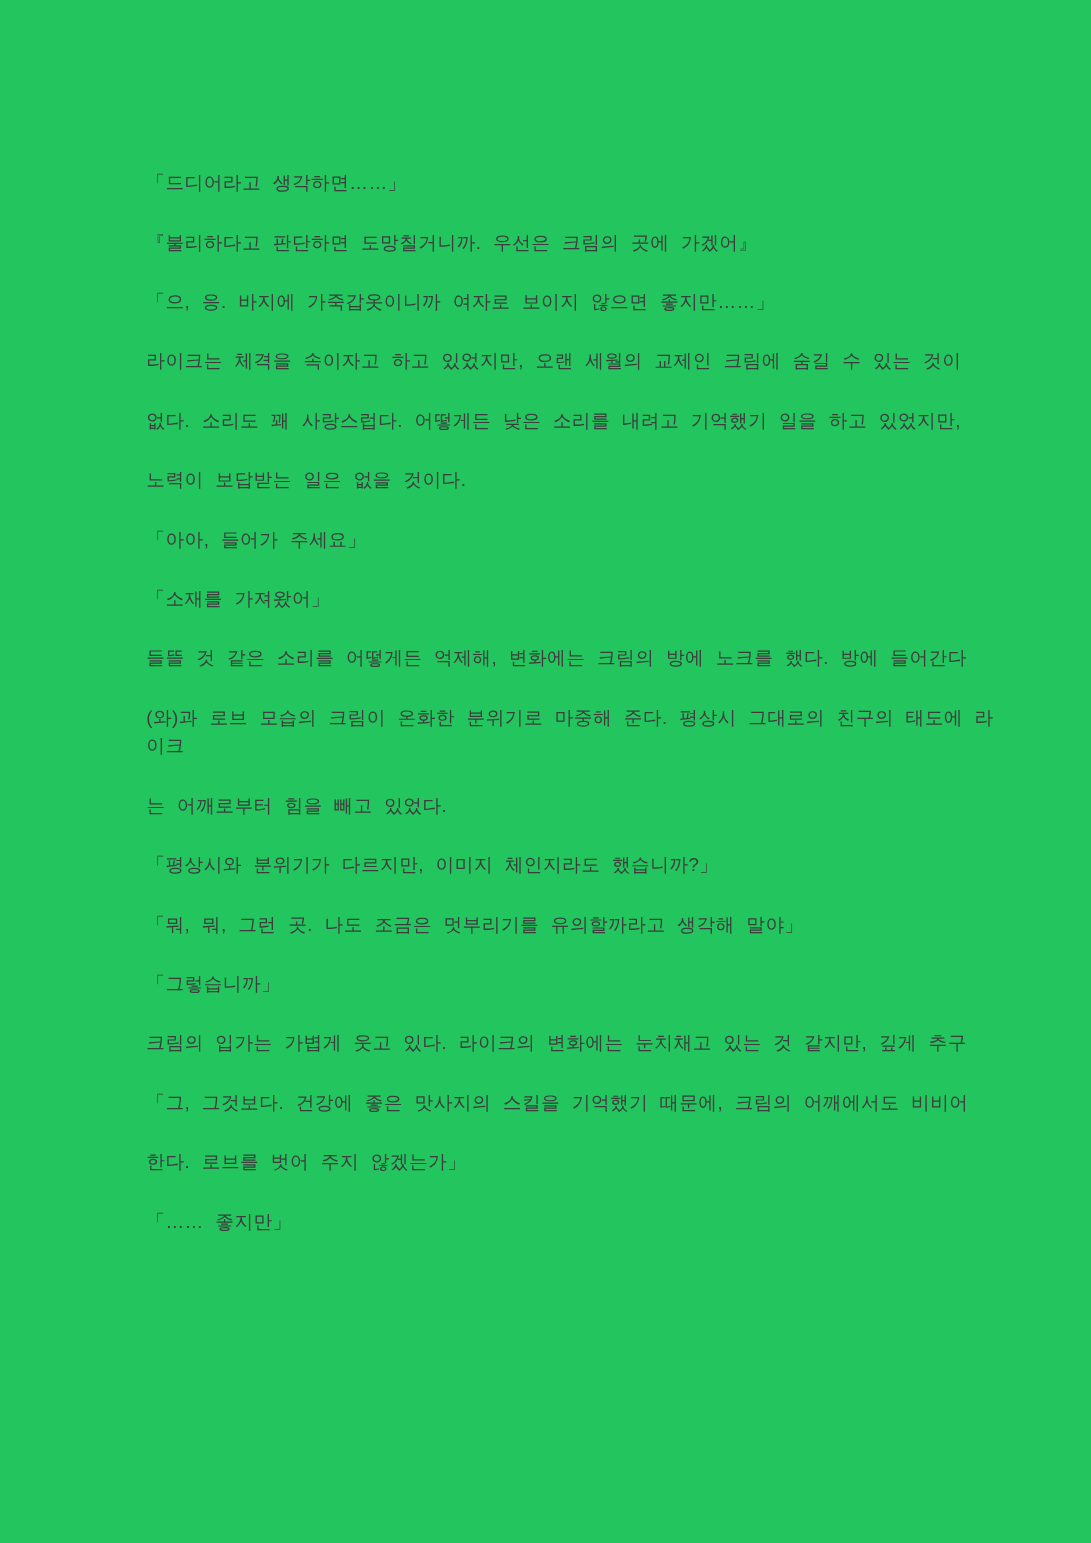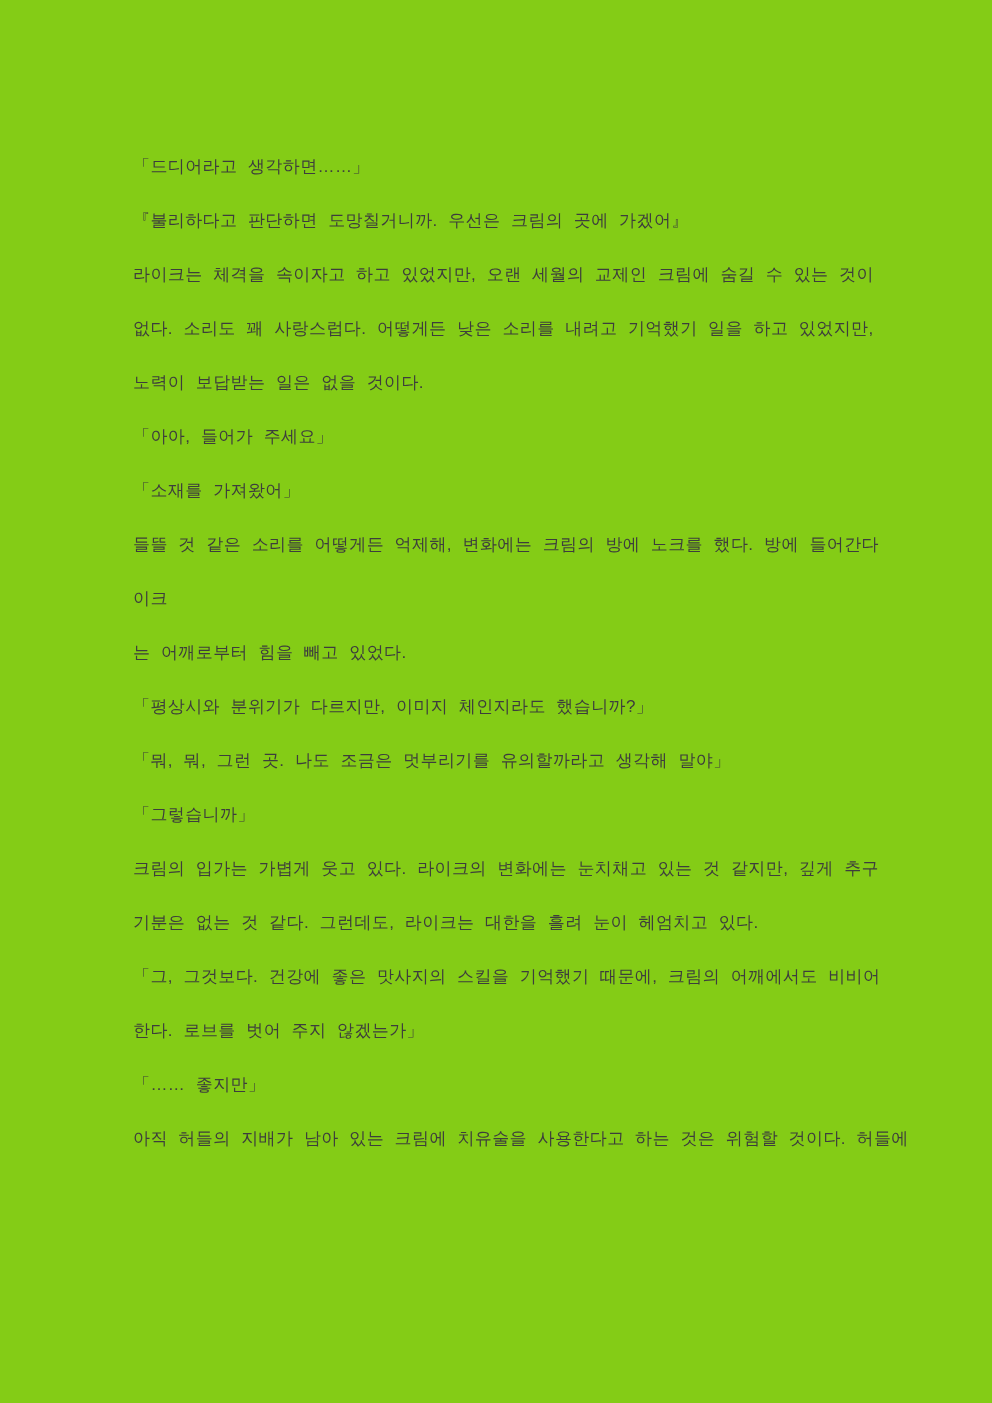--- a/index.html
+++ b/index.html
@@ -5,21 +5,21 @@
   html, body {
     margin: 0;
     padding: 0;
     background: #ffffff;
   }
   .page {
     position: relative;
     width: 992px;
     min-height: 1403px;
     margin: 0 auto;
-    background: #84cc16;
+    background: #22c55e;
     box-sizing: border-box;
     padding: 154px 104px 60px 133px;
     font-family: "Liberation Sans", "DejaVu Sans", sans-serif;
     color: #3d3d3d;
     font-size: 17px;
     line-height: 26px;
     letter-spacing: 0.4px;
     word-spacing: 0.32em;
     overflow: hidden;
   }
@@ -38,64 +38,62 @@
 
 <div class="page">
   <div id="text-body">
       <div class="para">
         <div class="line">「드디어라고 생각하면……」</div>
       </div>
       <div class="para">
         <div class="line">『불리하다고 판단하면 도망칠거니까. 우선은 크림의 곳에 가겠어』</div>
       </div>
       <div class="para">
+        <div class="line">「으, 응. 바지에 가죽갑옷이니까 여자로 보이지 않으면 좋지만……」</div>
+      </div>
+      <div class="para">
         <div class="line">라이크는 체격을 속이자고 하고 있었지만, 오랜 세월의 교제인 크림에 숨길 수 있는 것이</div>
       </div>
       <div class="para">
         <div class="line">없다. 소리도 꽤 사랑스럽다. 어떻게든 낮은 소리를 내려고 기억했기 일을 하고 있었지만,</div>
       </div>
       <div class="para">
         <div class="line">노력이 보답받는 일은 없을 것이다.</div>
       </div>
       <div class="para">
         <div class="line">「아아, 들어가 주세요」</div>
       </div>
       <div class="para">
         <div class="line">「소재를 가져왔어」</div>
       </div>
       <div class="para">
         <div class="line">들뜰 것 같은 소리를 어떻게든 억제해, 변화에는 크림의 방에 노크를 했다. 방에 들어간다</div>
       </div>
       <div class="para">
+        <div class="line">(와)과 로브 모습의 크림이 온화한 분위기로 마중해 준다. 평상시 그대로의 친구의 태도에 라</div>
         <div class="line">이크</div>
       </div>
       <div class="para">
         <div class="line">는 어깨로부터 힘을 빼고 있었다.</div>
       </div>
       <div class="para">
         <div class="line">「평상시와 분위기가 다르지만, 이미지 체인지라도 했습니까?」</div>
       </div>
       <div class="para">
         <div class="line">「뭐, 뭐, 그런 곳. 나도 조금은 멋부리기를 유의할까라고 생각해 말야」</div>
       </div>
       <div class="para">
         <div class="line">「그렇습니까」</div>
       </div>
       <div class="para">
         <div class="line">크림의 입가는 가볍게 웃고 있다. 라이크의 변화에는 눈치채고 있는 것 같지만, 깊게 추구</div>
       </div>
       <div class="para">
-        <div class="line">기분은 없는 것 같다. 그런데도, 라이크는 대한을 흘려 눈이 헤엄치고 있다.</div>
-      </div>
-      <div class="para">
         <div class="line">「그, 그것보다. 건강에 좋은 맛사지의 스킬을 기억했기 때문에, 크림의 어깨에서도 비비어</div>
       </div>
       <div class="para">
         <div class="line">한다. 로브를 벗어 주지 않겠는가」</div>
       </div>
       <div class="para">
         <div class="line">「…… 좋지만」</div>
       </div>
-      <div class="para">
-        <div class="line">아직 허들의 지배가 남아 있는 크림에 치유술을 사용한다고 하는 것은 위험할 것이다. 허들에</div>
-      </div>
     </div>
 </div>
 
 </body></html>

